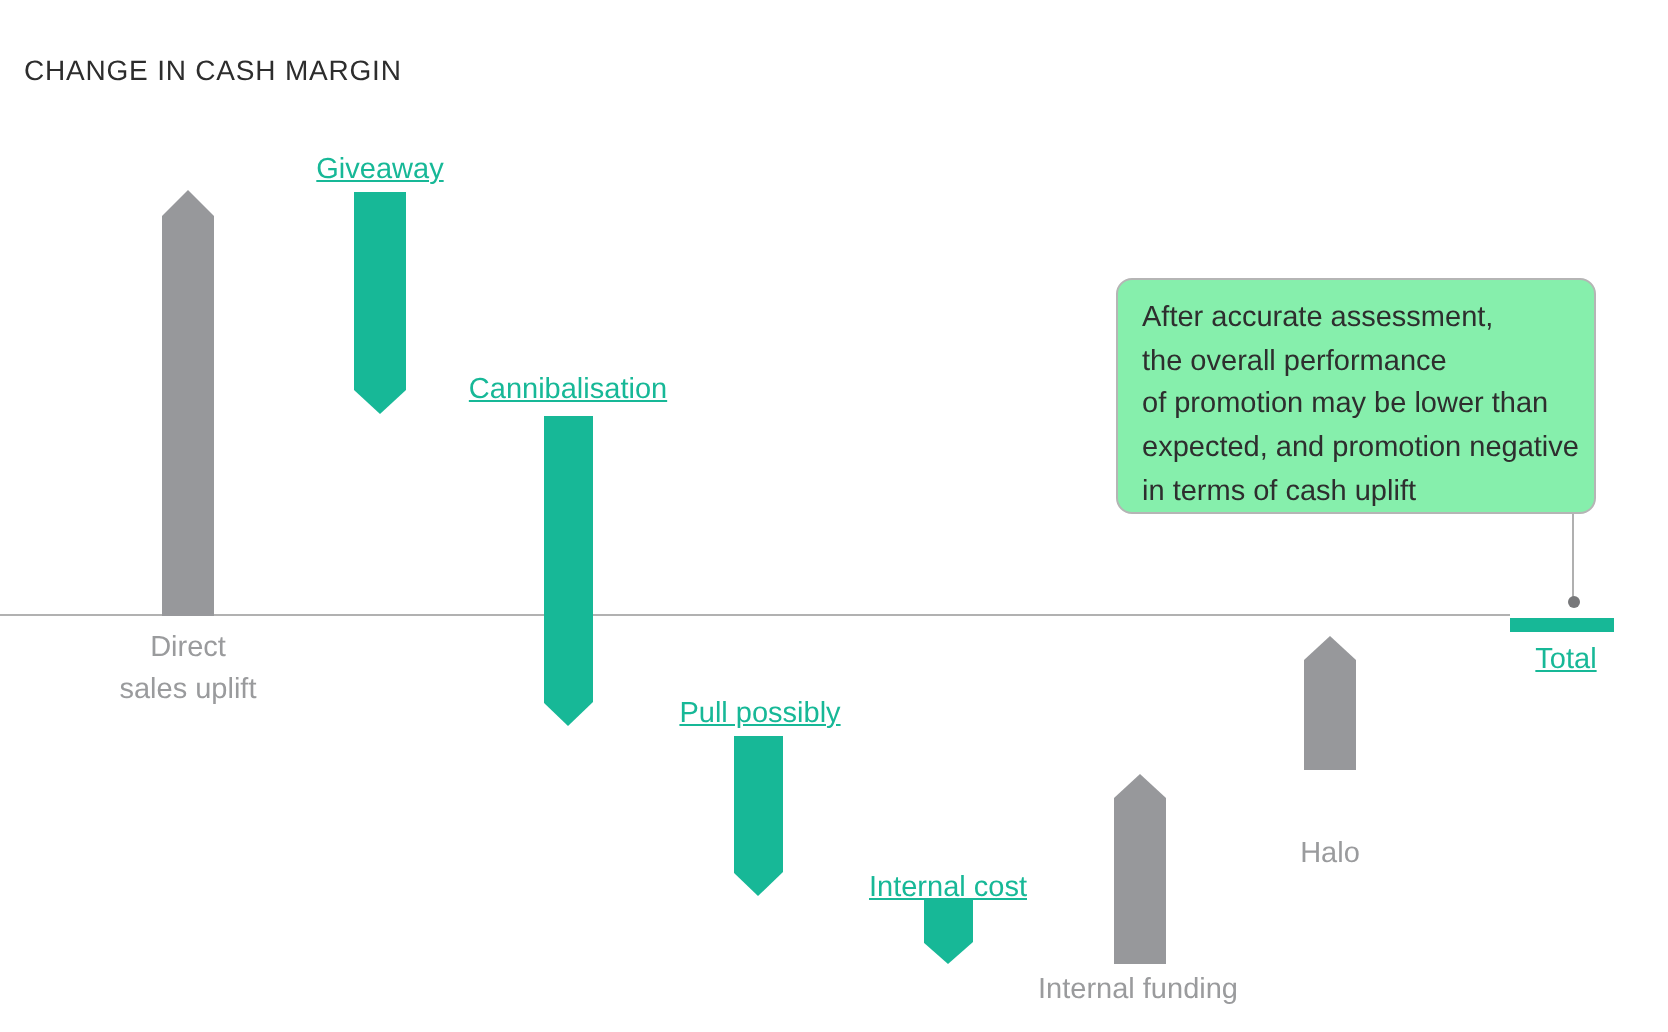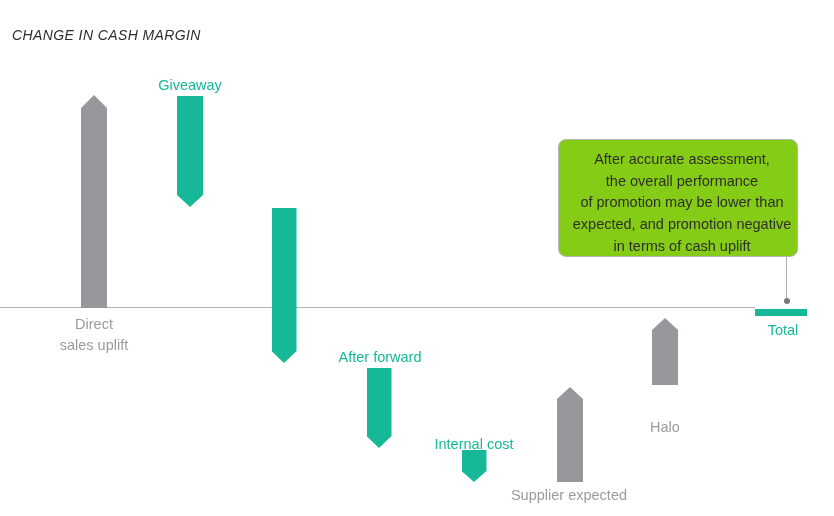--- a/index.html
+++ b/index.html
@@ -16,21 +16,20 @@
     overflow: hidden;
   }
   .chart-title {
     position: absolute;
     left: 12px;
     top: 27px;
     font-size: 14px;
     letter-spacing: 0.4px;
     color: #2d2d2d;
     white-space: nowrap;
-    font-style: italic;
   }
   .axis-line {
     position: absolute;
     left: 0;
     top: 307px;
     width: 755px;
     height: 1px;
     background: #b1b1b1;
   }
   #plot {
@@ -45,36 +44,35 @@
   }
   .bar-label {
     position: absolute;
     width: 220px;
     text-align: center;
     font-size: 14.5px;
     line-height: 21px;
   }
   .bar-label div { white-space: nowrap; }
   .label-gray { color: #9a9b9d; }
-  .label-green { color: #17b897; }
+  .label-green { color: #17b897; text-decoration: underline; }
   .callout {
     position: absolute;
     left: 558px;
     top: 139px;
     width: 240px;
     height: 118px;
     box-sizing: border-box;
-    background: #84cc16;
+    background: #86efac;
     border: 1px solid #b5b5b5;
     border-radius: 8px;
     padding: 9px 4px 0 12px;
     font-size: 14.5px;
     line-height: 21.7px;
     color: #2e2e2e;
-    text-align: center;
   }
   .callout div { white-space: nowrap; }
   .connector-line {
     position: absolute;
     left: 786px;
     top: 257px;
     width: 1px;
     height: 43px;
     background: #b0b0b0;
   }
@@ -100,31 +98,34 @@
       <div class="arrow" style="left: 81px; top: 95px; width: 26px; height: 213px; background: rgb(151, 152, 155); clip-path: polygon(50% 0px, 100% 13px, 100% 100%, 0px 100%, 0px 13px);"></div>
       <div class="bar-label label-gray" style="left: -16px; top: 314px;">
         <div>Direct</div>
         <div>sales uplift</div>
       </div>
       <div class="arrow" style="left: 177px; top: 96px; width: 26px; height: 111px; background: rgb(23, 184, 151); clip-path: polygon(0px 0px, 100% 0px, 100% 99px, 50% 100%, 0px 99px);"></div>
       <div class="bar-label label-green" style="left: 80px; top: 75px;">
         <div>Giveaway</div>
       </div>
       <div class="arrow" style="left: 271.5px; top: 208px; width: 25px; height: 155px; background: rgb(23, 184, 151); clip-path: polygon(0px 0px, 100% 0px, 100% 143px, 50% 100%, 0px 143px);"></div>
+      <div class="bar-label label-green" style="left: 174px; top: 185px;">
+        <div>Cannibalisation</div>
+      </div>
       <div class="arrow" style="left: 366.5px; top: 368px; width: 25px; height: 80px; background: rgb(23, 184, 151); clip-path: polygon(0px 0px, 100% 0px, 100% 68px, 50% 100%, 0px 68px);"></div>
       <div class="bar-label label-green" style="left: 270px; top: 347px;">
-        <div>After forward</div>
+        <div>Pull possibly</div>
       </div>
       <div class="arrow" style="left: 461.5px; top: 450px; width: 25px; height: 32px; background: rgb(23, 184, 151); clip-path: polygon(0px 0px, 100% 0px, 100% 21px, 50% 100%, 0px 21px);"></div>
       <div class="bar-label label-green" style="left: 364px; top: 434px;">
         <div>Internal cost</div>
       </div>
       <div class="arrow" style="left: 557px; top: 387px; width: 26px; height: 95px; background: rgb(151, 152, 155); clip-path: polygon(50% 0px, 100% 12px, 100% 100%, 0px 100%, 0px 12px);"></div>
       <div class="bar-label label-gray" style="left: 459px; top: 485px;">
-        <div>Supplier expected</div>
+        <div>Internal funding</div>
       </div>
       <div class="arrow" style="left: 652px; top: 318px; width: 26px; height: 67px; background: rgb(151, 152, 155); clip-path: polygon(50% 0px, 100% 12px, 100% 100%, 0px 100%, 0px 12px);"></div>
       <div class="bar-label label-gray" style="left: 555px; top: 389px; margin-top: 28px;">
         <div>Halo</div>
       </div>
       <div class="arrow" style="left: 755px; top: 309px; width: 52px; height: 7px; background: rgb(23, 184, 151);"></div>
       <div class="bar-label label-green" style="left: 673px; top: 320px;">
         <div>Total</div>
       </div>
     </div>

